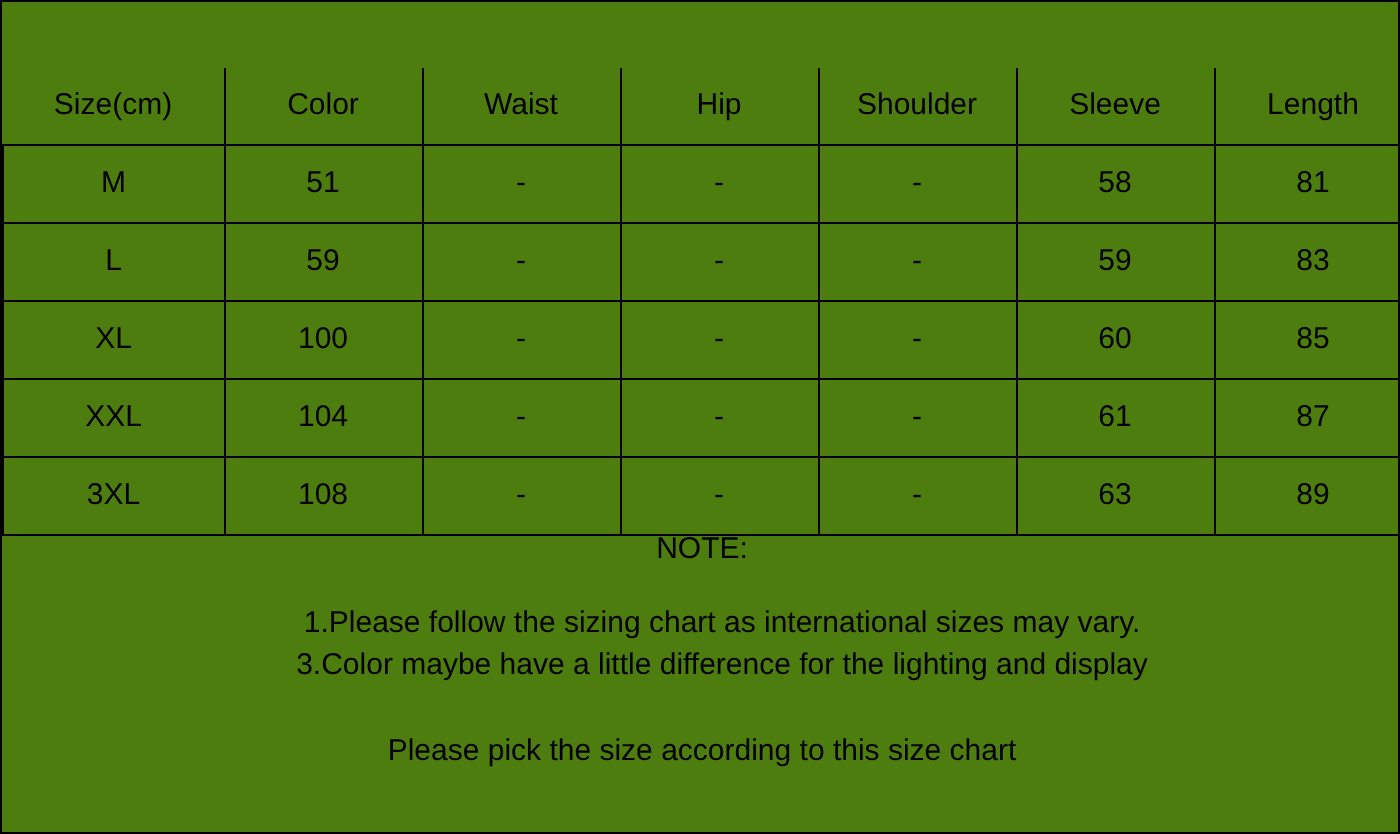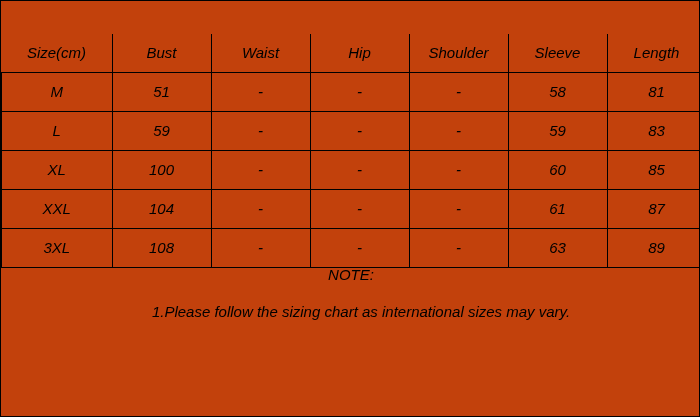--- a/index.html
+++ b/index.html
@@ -11,24 +11,23 @@
     width: 700px;
     height: 417px;
     font-family: "Liberation Sans", sans-serif;
     color: #000000;
     overflow: hidden;
   }
   #page {
     position: relative;
     width: 700px;
     height: 417px;
-    background: #c2410c;
+    background: #4d7c0f;
     box-sizing: border-box;
     border: 1px solid #000000;
-    font-style: italic;
   }
   
   .size-table {
     position: absolute;
     left: 0px;
     top: 33px;
     width: 698px;
     border-collapse: collapse;
     table-layout: fixed;
   }
@@ -96,21 +95,21 @@
 </style>
 </head>
 <body>
 
 <div id="page">
 
   <table class="size-table">
     <thead>
       <tr>
         <th class="col-size">Size(cm)</th>
-        <th class="col-bust">Bust</th>
+        <th class="col-bust">Color</th>
         <th class="col-waist">Waist</th>
         <th class="col-hip">Hip</th>
         <th class="col-shoulder">Shoulder</th>
         <th class="col-sleeve">Sleeve</th>
         <th class="col-length">Length</th>
       </tr>
     </thead>
     <tbody>
       <tr>
         <td>M</td>
@@ -157,16 +156,18 @@
         <td>63</td>
         <td>89</td>
       </tr>
     </tbody>
   </table>
 
   <div class="notes">
     <div class="note-title">NOTE:</div>
     <div class="note-lines">
       <div class="note-line">1.Please follow the sizing chart as international sizes may vary.</div>
+      <div class="note-line">3.Color maybe have a little difference for the lighting and display</div>
     </div>
+    <div class="note-footer">Please pick the size according to this size chart</div>
   </div>
 
 </div>
 
 </body></html>

